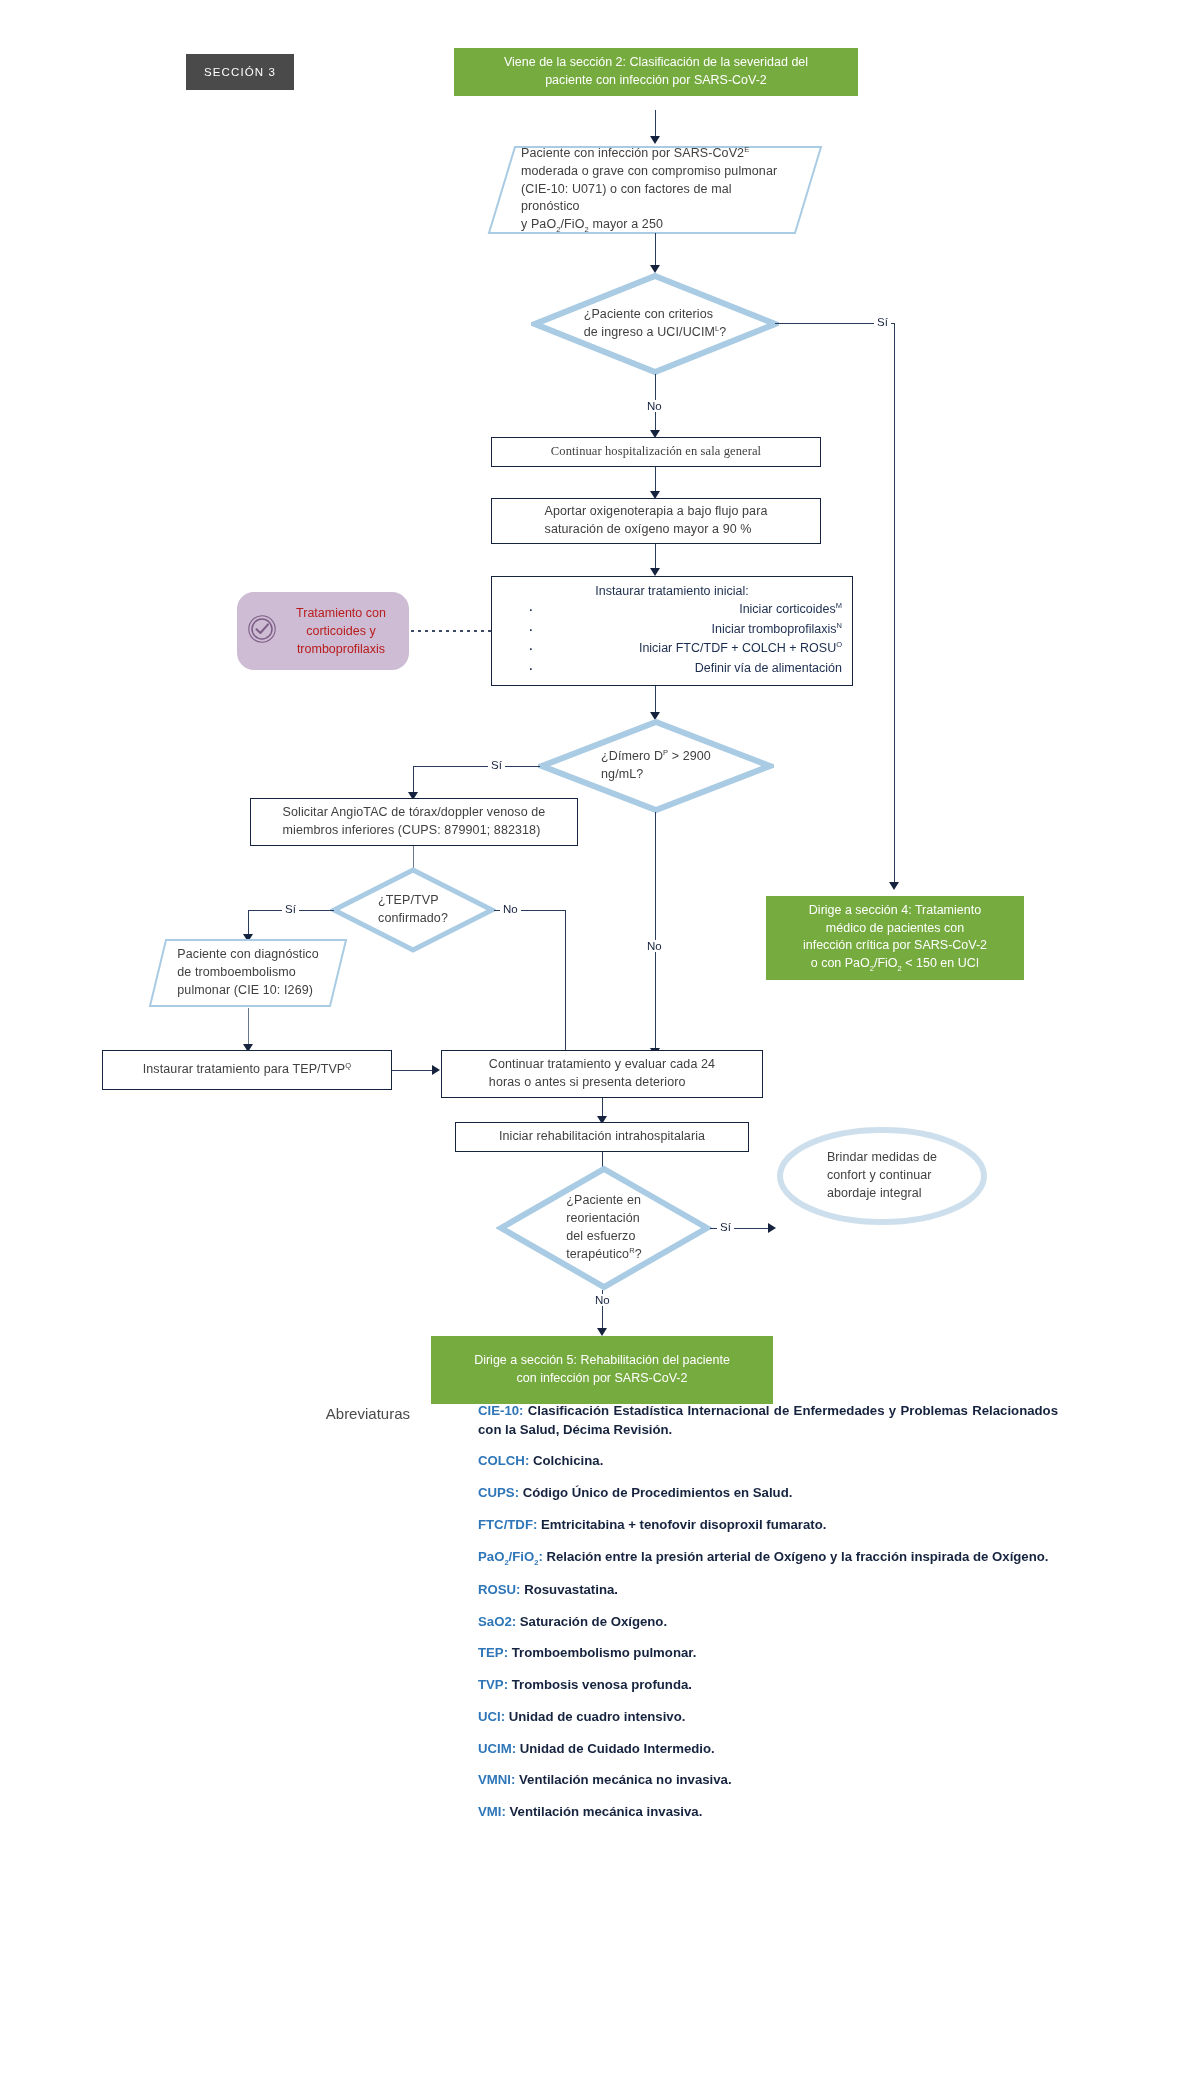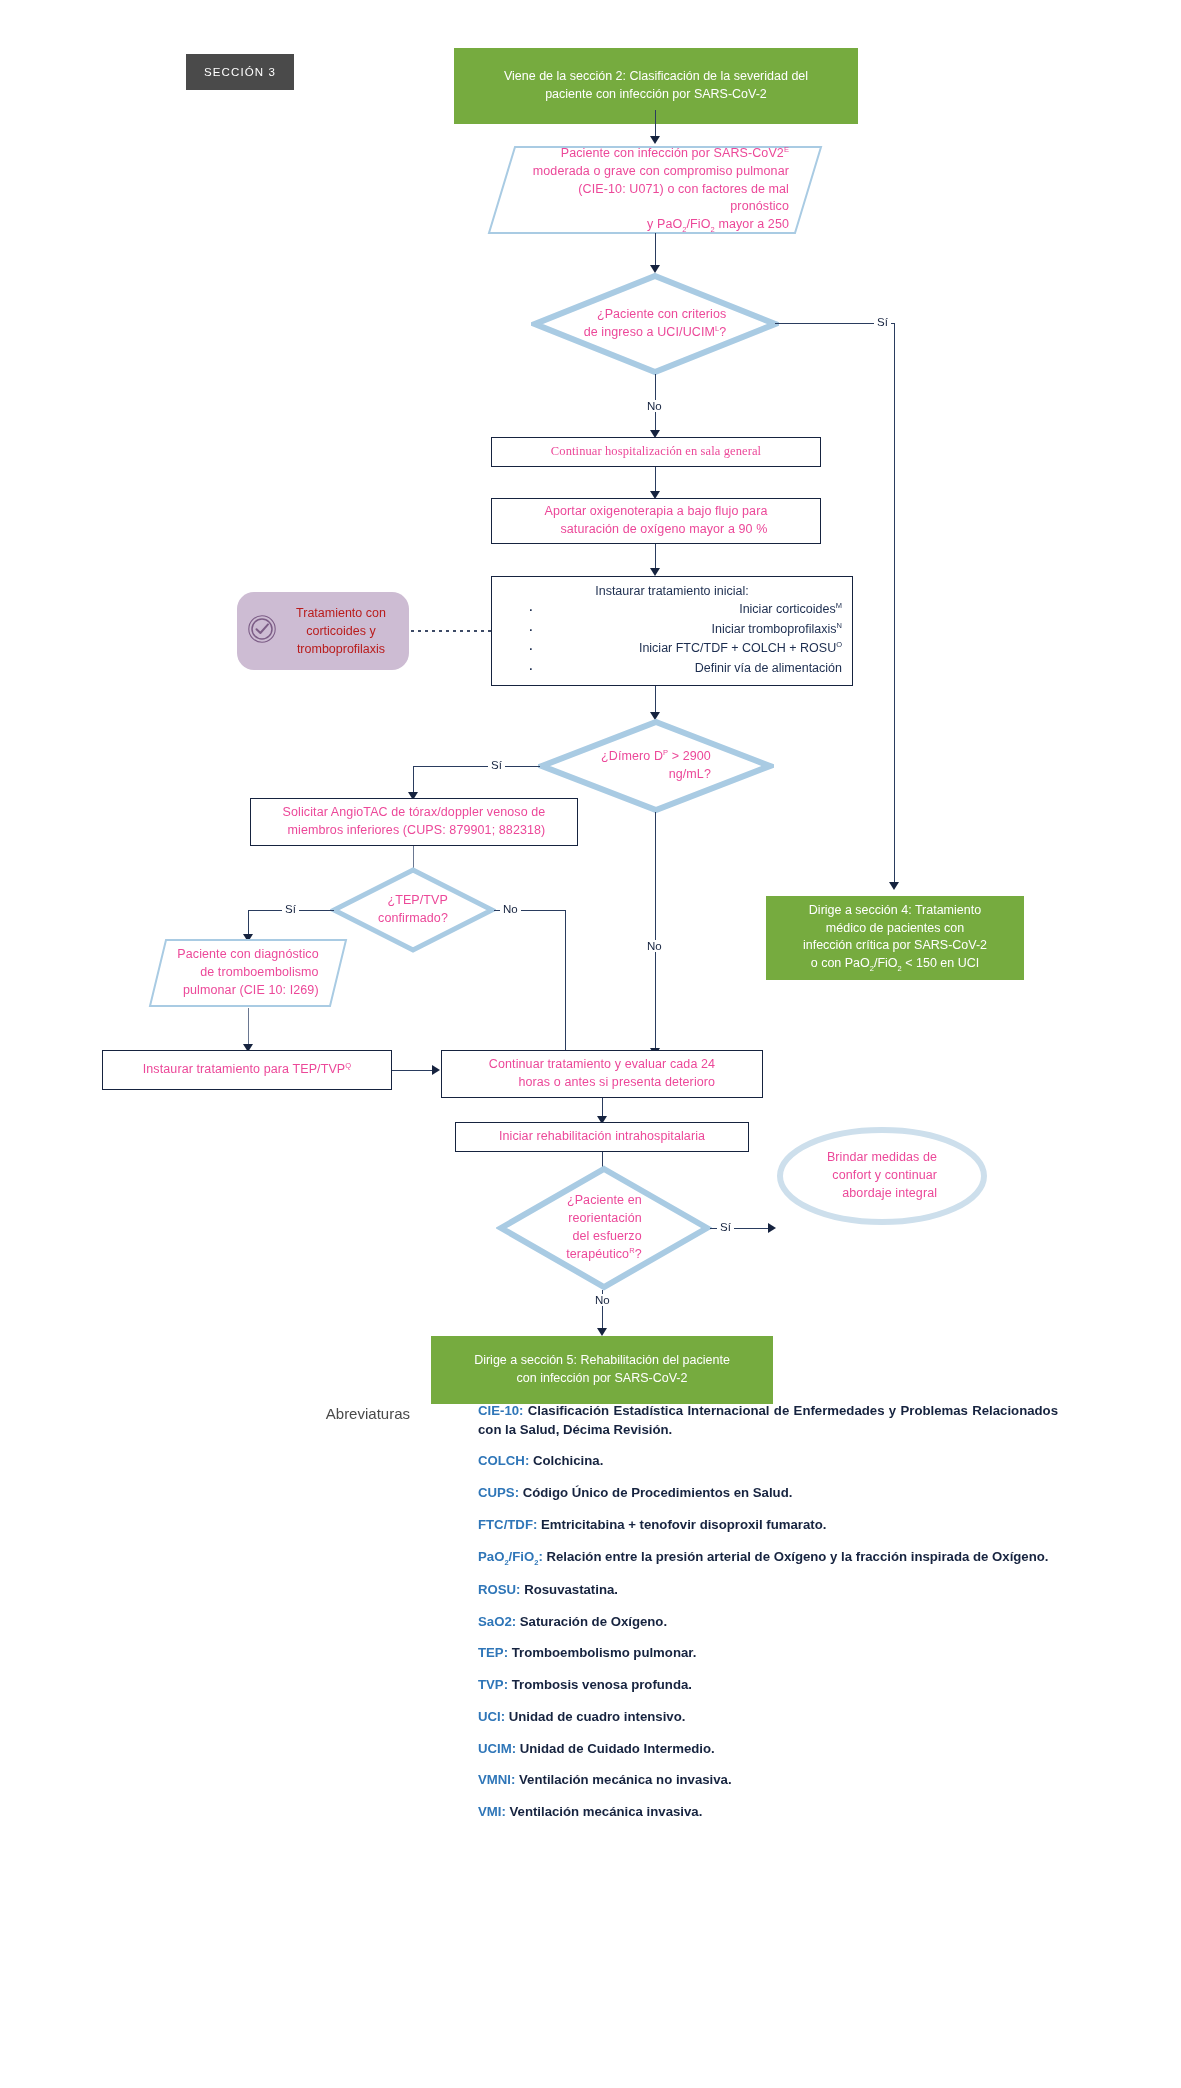--- a/index.html
+++ b/index.html
@@ -10,22 +10,22 @@
     font-family:"Liberation Sans", sans-serif;
     color:#1c2d4f;
     position:relative;
     overflow:hidden;
   }
   .canvas { position:relative; width:1181px; height:2088px; }
   .abs { position:absolute; }
 
   
   .nodetext {
-    font-size:12.5px; line-height:1.42; text-align:right;
-    color:#ec4899; letter-spacing:.1px;
+    font-size:12.5px; line-height:1.42; text-align:left;
+    color:#404040; letter-spacing:.1px;
   }
   sup { font-size:7.5px; vertical-align:super; }
   sub { font-size:7.5px; vertical-align:sub; }
 
   
   .section-tag {
     background:#4a4a4a; color:#ffffff;
     font-size:11.5px; letter-spacing:1.1px;
     display:flex; align-items:center; justify-content:center;margin-left:12px;
   }
@@ -123,21 +123,21 @@
   }
   .abbr-item .term { color:#2f76b8; }
 </style>
 </head>
 <body>
 
 <div class="canvas">
 
   <div class="abs section-tag" style="left:174px; top:54px; width:108px; height:36px;">SECCIÓN 3</div>
 
-  <div class="abs green-box" style="left:454px; top:48px; width:404px; height:76px;">
+  <div class="abs green-box" style="left:454px; top:48px; width:404px; height:48px;">
     <div>
       <span>Viene de la sección 2: Clasificación de la severidad del</span><br>
       <span>paciente con infección por SARS-CoV-2</span>
     </div>
   </div>
 
   <div class="abs edge edge-line-v" style="left:655px; top:110px; height:30px;"></div>
   <div class="arrow-d" style="left:650px; top:136px;"></div>
 
   <div class="abs para-wrap" style="left:487px; top:145px; width:336px; height:90px;">

